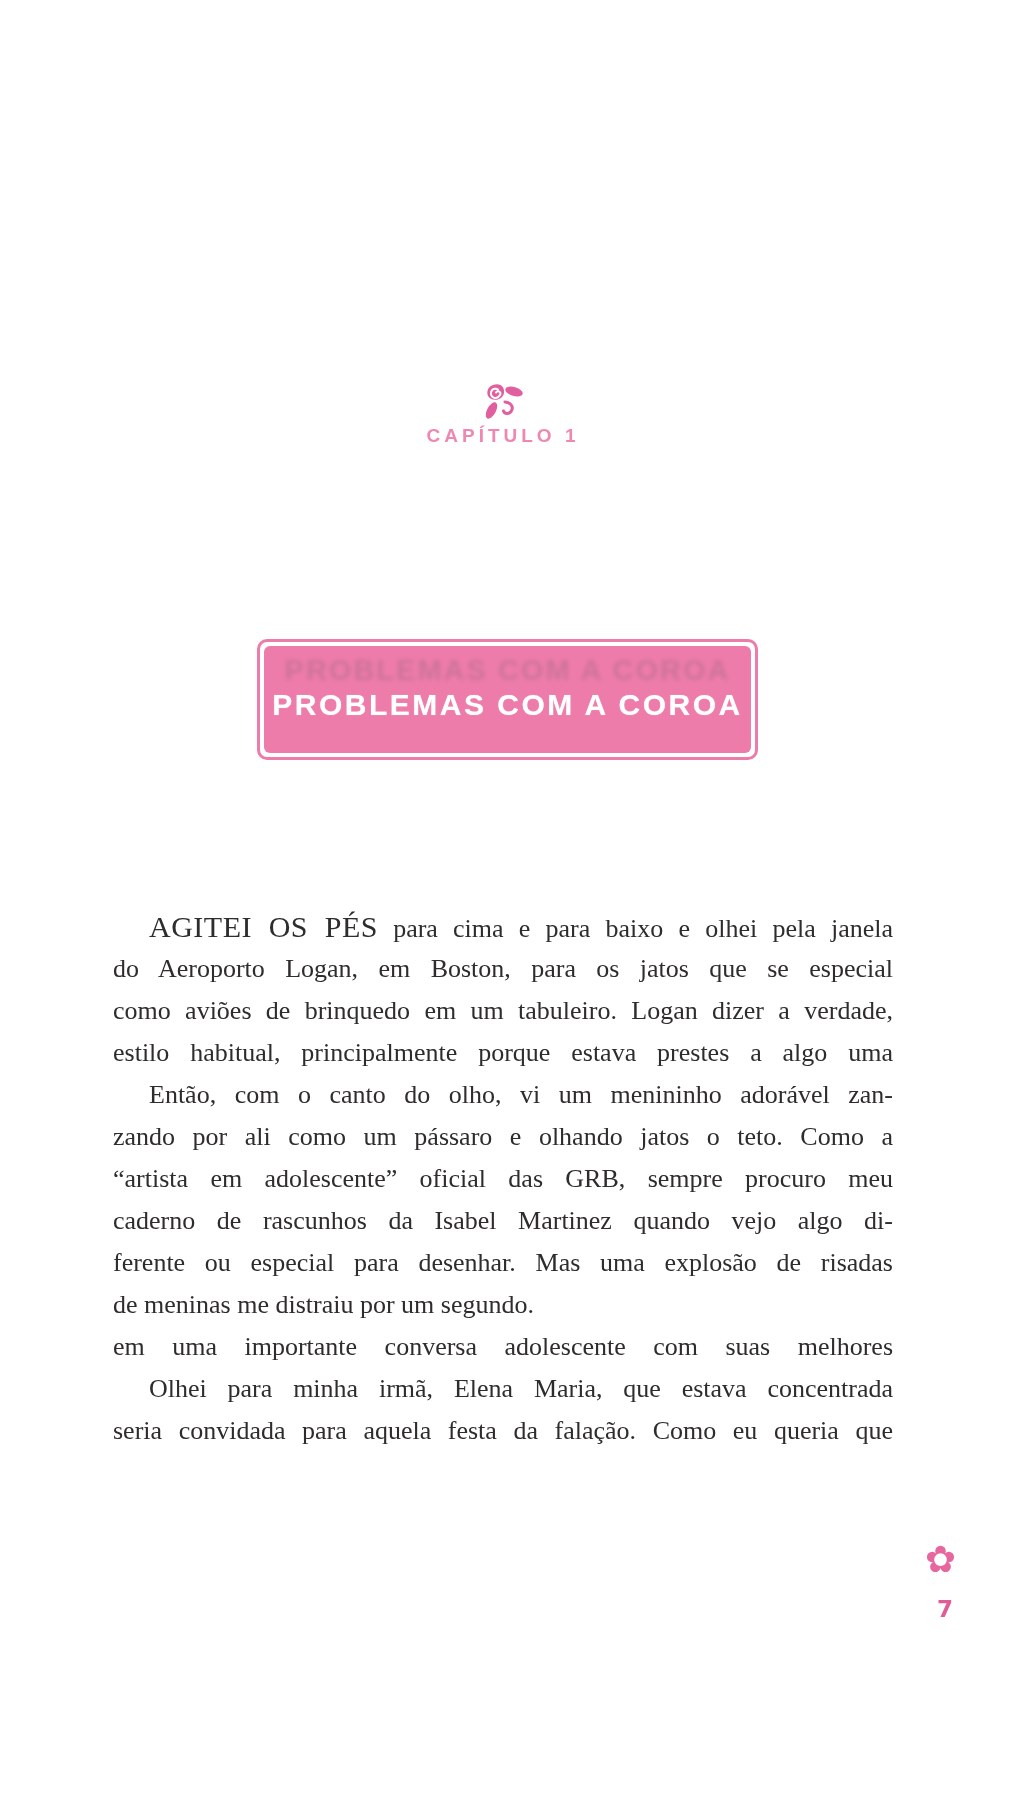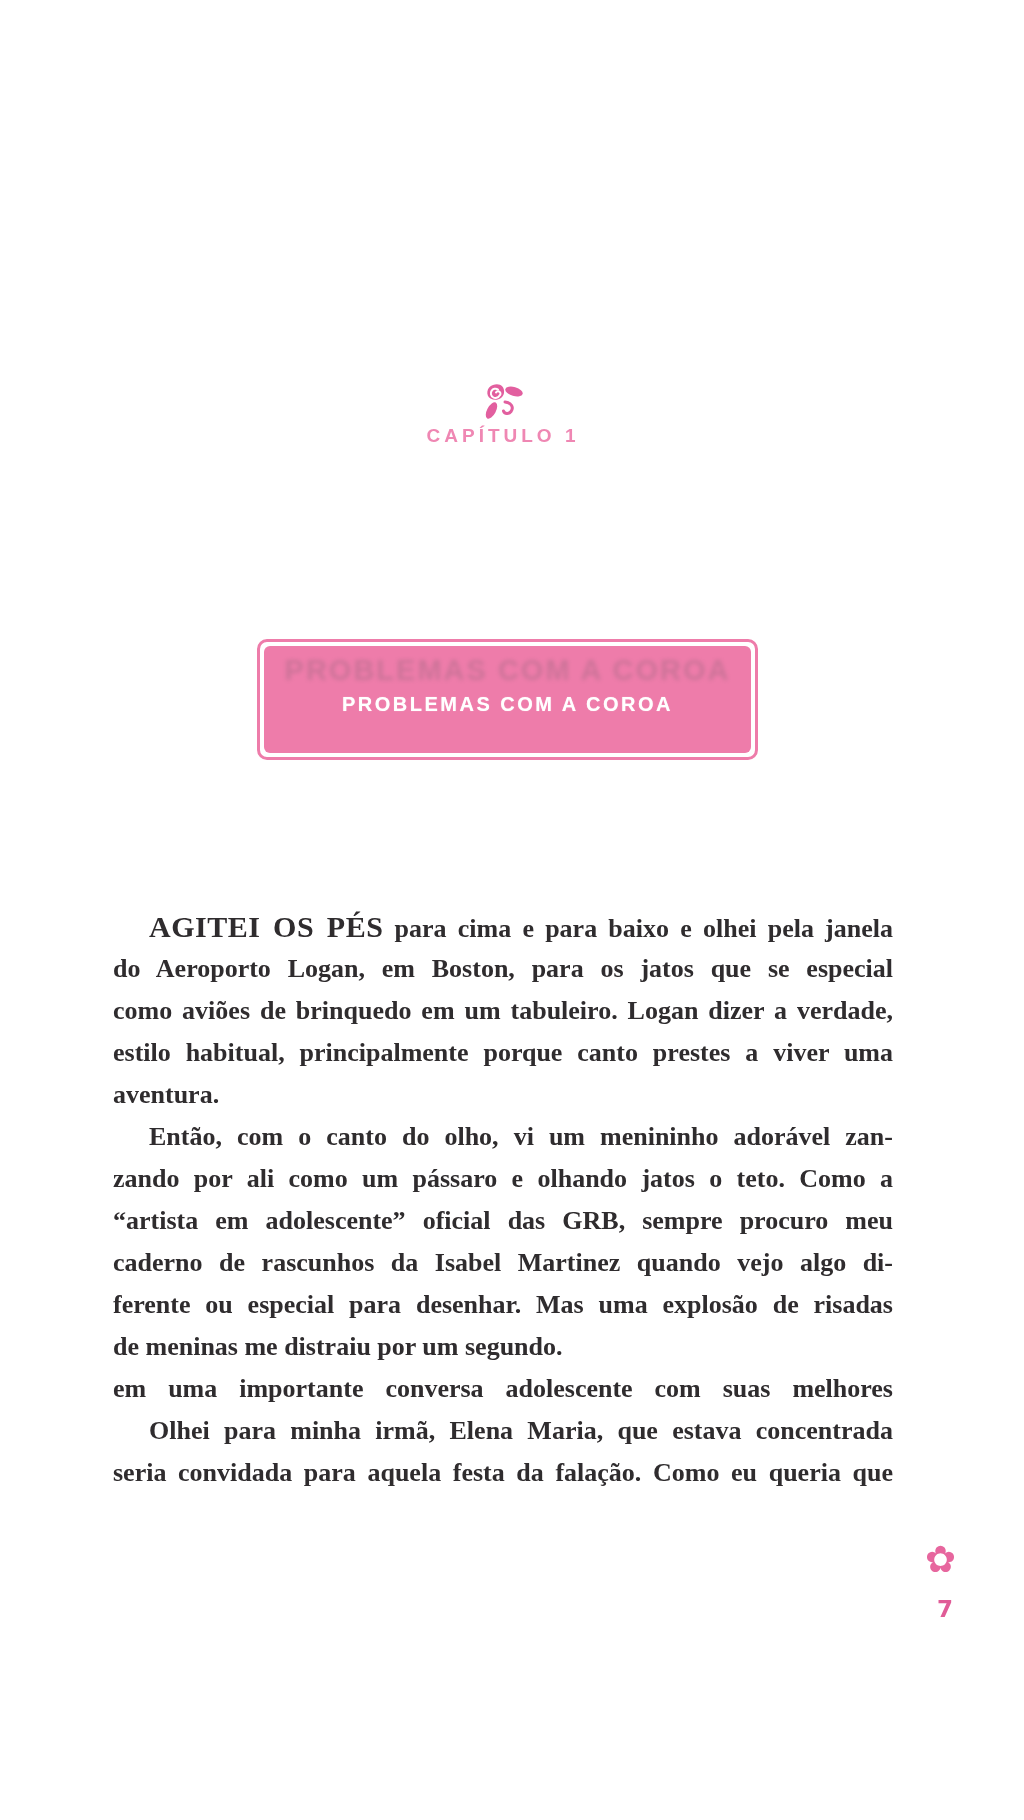--- a/index.html
+++ b/index.html
@@ -54,38 +54,37 @@
     position:absolute;top:8px;left:0;right:0;
     text-align:center;
     font-family:"Liberation Sans", sans-serif;
     font-weight:bold;font-size:29px;letter-spacing:2px;
     color:#6b5a66;opacity:0.25;filter:blur(2px);
     pointer-events:none;
   }
   .box-title{
     font-family:"Liberation Sans", sans-serif;
     font-weight:bold;
-    font-size:20px;
+    font-size:30px;
     letter-spacing:2.5px;
     color:var(--title-text);
     margin-top:10px;
     text-shadow:0 0 1px rgba(255,255,255,.6);
   }
 
   .body-text{
     position:absolute;left:113px;top:894px;width:780px;
     color:var(--body-text);
     font-size:26px;line-height:42px;
   }
   .line{
     text-align:justify;
     text-align-last:justify;
     height:42px;
     overflow:hidden;
-    font-weight:bold;
   }
   .line.flush{text-align-last:left;}
   .line.first{text-indent:36px;}
   .lead{
     font-size:30px;
     letter-spacing:0.5px;
   }
 
   .florette{
     position:absolute;left:925px;top:1528px;
@@ -128,22 +127,21 @@
       <div class="ghost-title">PROBLEMAS COM A COROA</div>
       <div class="box-title">PROBLEMAS COM A COROA</div>
     </div>
   </div>
 
   <div class="body-text">
       <div>
         <div class="line first"><span class="lead">AGITEI OS PÉS</span> para cima e para baixo e olhei pela janela</div>
         <div class="line">do Aeroporto Logan, em Boston, para os jatos que se especial</div>
         <div class="line">como aviões de brinquedo em um tabuleiro. Logan dizer a verdade,</div>
-        <div class="line">estilo habitual, principalmente porque canto prestes a viver uma</div>
-        <div class="line flush">aventura.</div>
+        <div class="line">estilo habitual, principalmente porque estava prestes a algo uma</div>
       </div>
       <div>
         <div class="line first">Então, com o canto do olho, vi um menininho adorável zan-</div>
         <div class="line">zando por ali como um pássaro e olhando jatos o teto. Como a</div>
         <div class="line">“artista em adolescente” oficial das GRB, sempre procuro meu</div>
         <div class="line">caderno de rascunhos da Isabel Martinez quando vejo algo di-</div>
         <div class="line">ferente ou especial para desenhar. Mas uma explosão de risadas</div>
         <div class="line flush">de meninas me distraiu por um segundo.</div>
       </div>
       <div>

